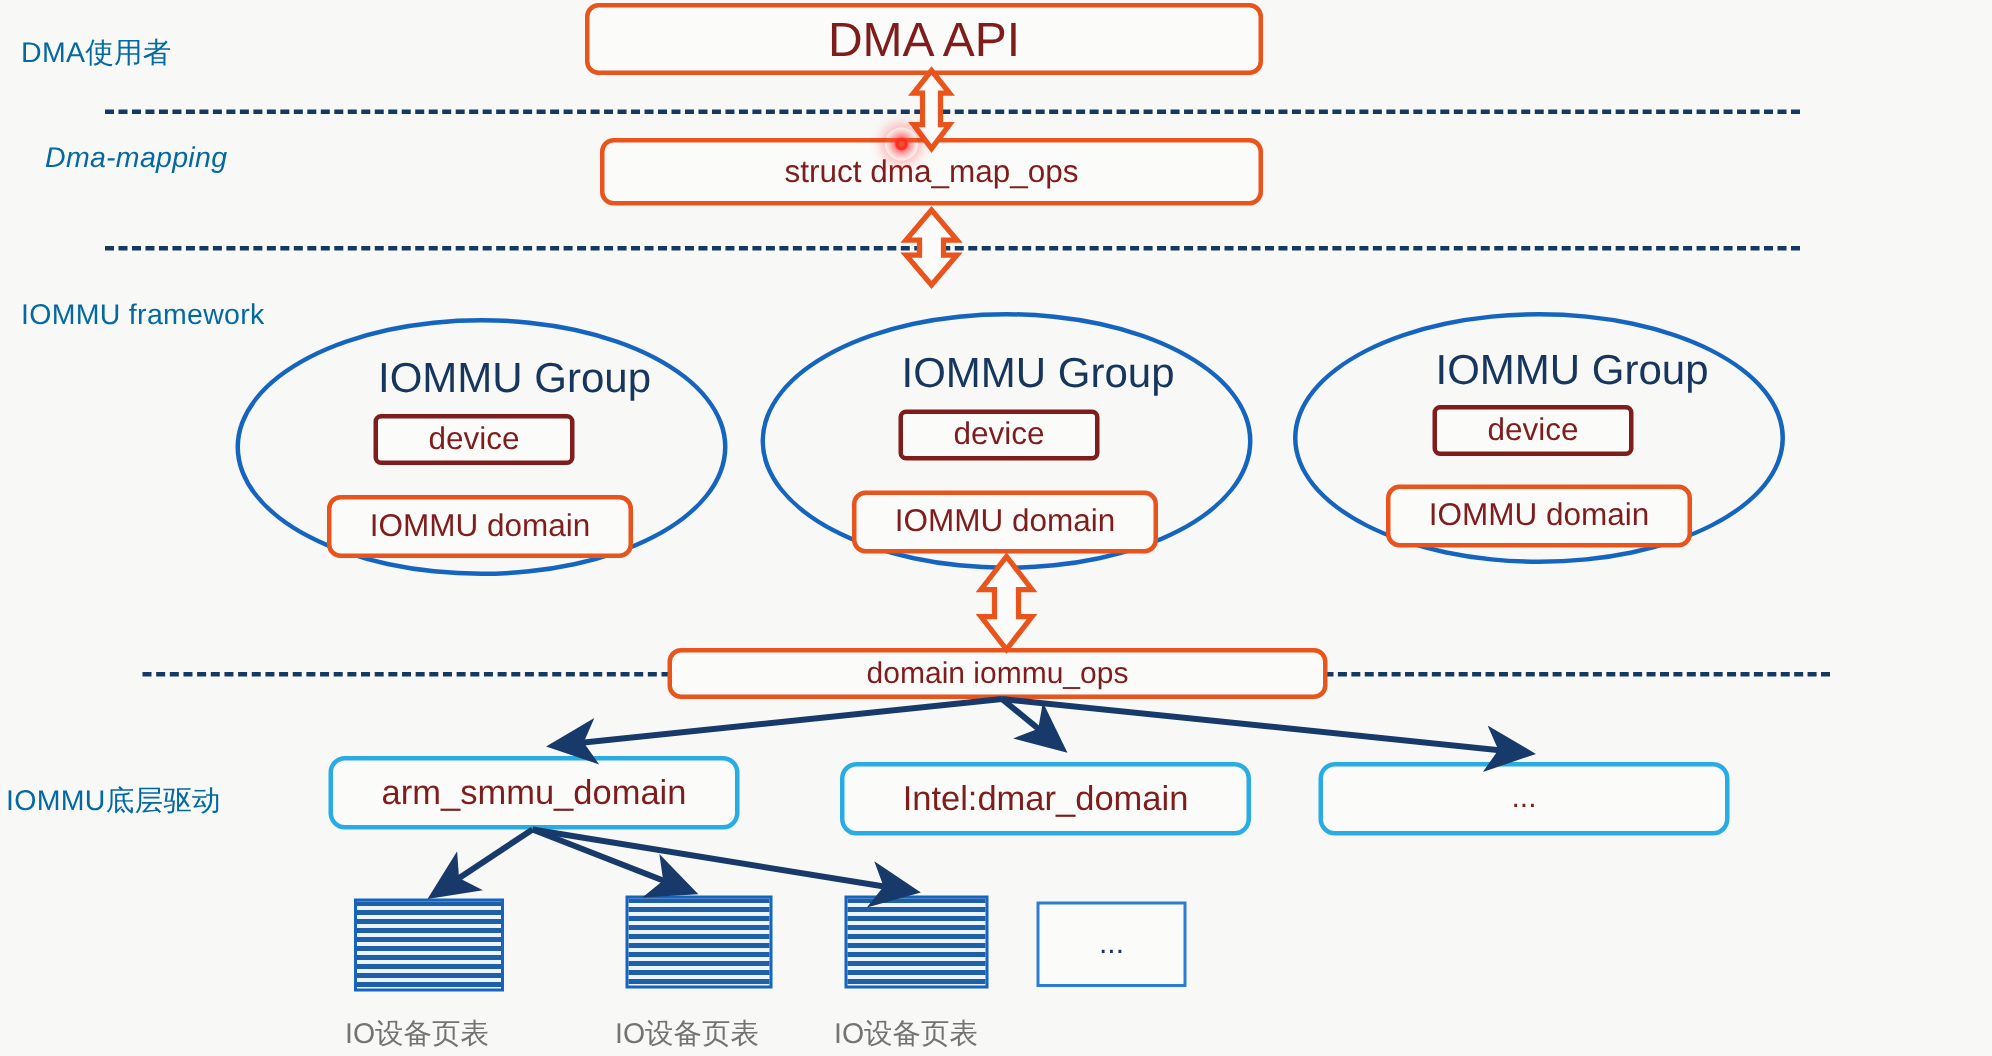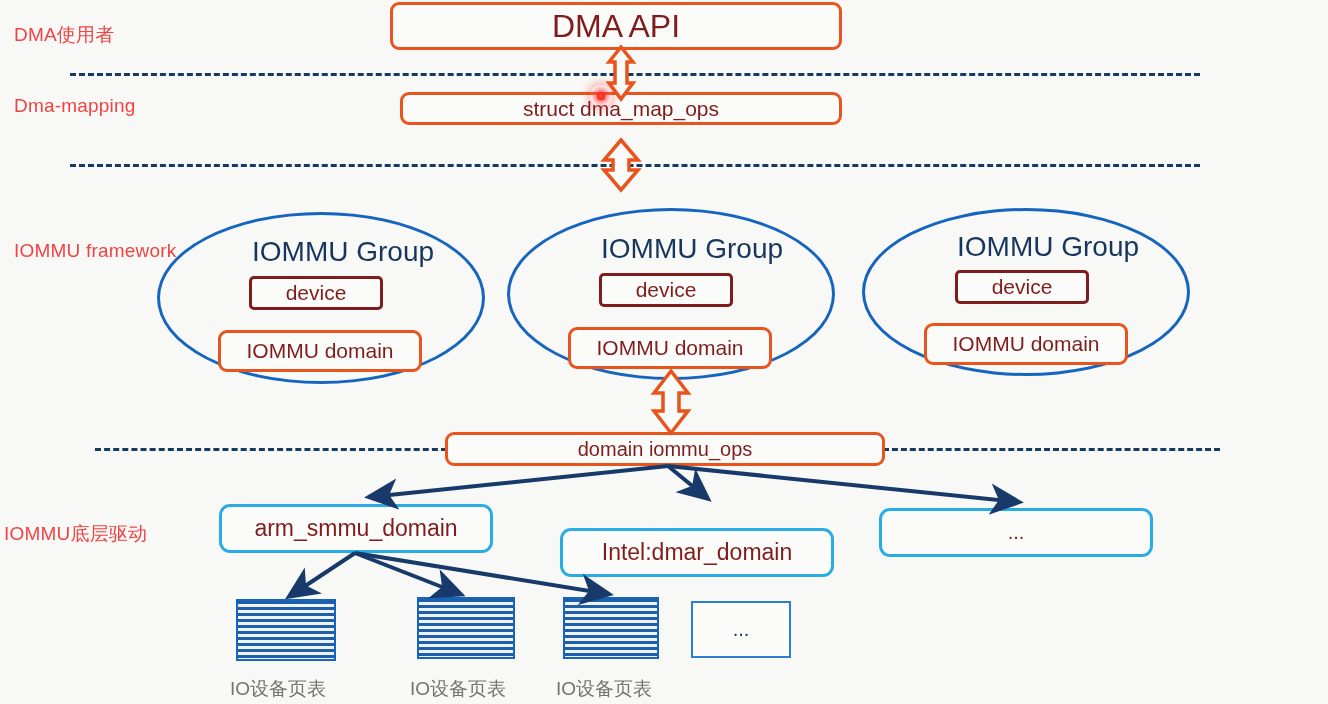--- a/index.html
+++ b/index.html
@@ -7,21 +7,21 @@
     width:1328px;height:704px;
     background:#f7f7f5;
     font-family:"Liberation Sans","DejaVu Sans",sans-serif;
     overflow:hidden;
   }
   #stage{position:relative;width:1328px;height:704px;background:#f8f8f6;}
 
   
   .layer-label{
     position:absolute;
-    color:#ef4444;
+    color:#0369a1;
     font-size:19px;
     letter-spacing:.2px;
     white-space:nowrap;
     font-family:"Liberation Sans","DejaVu Sans",sans-serif;
   }
 
   
   .dashed{
     position:absolute;
     height:0;
@@ -105,50 +105,50 @@
     background:#e8541b;
     box-shadow:inset 0 0 0 2px #ff2b2b;
   }
 </style>
 </head>
 <body>
 
 <div id="stage">
 
   <div class="layer-label" style="left: 14px; top: 22px;">DMA使用者</div>
-  <div class="layer-label" style="left: 14px; top: 95px;">Dma-mapping</div>
-  <div class="layer-label" style="left: 14px; top: 200px; margin-top: 40px;">IOMMU framework</div>
+  <div class="layer-label" style="left: 30px; top: 95px; font-style: italic;">Dma-mapping</div>
+  <div class="layer-label" style="left: 14px; top: 200px;">IOMMU framework</div>
   <div class="layer-label" style="left: 4px; top: 521px;">IOMMU底层驱动</div>
 
   <div class="dashed" style="left: 70px; top: 73px; width: 1130px;"></div>
   <div class="dashed" style="left: 70px; top: 164px; width: 1130px;"></div>
   <div class="dashed" style="left: 95px; top: 448px; width: 352px;"></div>
   <div class="dashed" style="left: 883px; top: 448px; width: 337px;"></div>
 
   <div class="rbox orange" style="left: 390px; top: 2px; width: 452px; height: 48px; font-size: 32px;">DMA API</div>
-  <div class="rbox orange" style="left: 400px; top: 92px; width: 442px; height: 33px; font-size: 21px;">struct dma_map_ops</div>
+  <div class="rbox orange" style="left: 400px; top: 92px; width: 442px; height: 45px; font-size: 21px;">struct dma_map_ops</div>
   <div class="rbox orange" style="left: 445px; top: 432px; width: 440px; height: 34px; font-size: 20px;">domain iommu_ops</div>
 
   <div class="ellipse" style="left: 157px; top: 212px; width: 328px; height: 172px;"></div>
   <div class="group-title" style="left: 252px; top: 236px;">IOMMU Group</div>
   <div class="rbox amber" style="left: 249px; top: 276px; width: 134px; height: 34px; font-size: 21px;">device</div>
   <div class="rbox orange" style="left: 218px; top: 330px; width: 204px; height: 42px; font-size: 21px;">IOMMU domain</div>
 
   <div class="ellipse" style="left: 507px; top: 208px; width: 328px; height: 172px;"></div>
   <div class="group-title" style="left: 601px; top: 233px;">IOMMU Group</div>
   <div class="rbox amber" style="left: 599px; top: 273px; width: 134px; height: 34px; font-size: 21px;">device</div>
   <div class="rbox orange" style="left: 568px; top: 327px; width: 204px; height: 42px; font-size: 21px;">IOMMU domain</div>
 
   <div class="ellipse" style="left: 862px; top: 208px; width: 328px; height: 168px;"></div>
   <div class="group-title" style="left: 957px; top: 231px;">IOMMU Group</div>
   <div class="rbox amber" style="left: 955px; top: 270px; width: 134px; height: 34px; font-size: 21px;">device</div>
   <div class="rbox orange" style="left: 924px; top: 323px; width: 204px; height: 42px; font-size: 21px;">IOMMU domain</div>
 
   <div class="rbox lblue" style="left: 219px; top: 504px; width: 274px; height: 49px; font-size: 23px;">arm_smmu_domain</div>
-  <div class="rbox lblue" style="left: 560px; top: 528px; width: 274px; height: 49px; font-size: 23px;">Intel:dmar_domain</div>
+  <div class="rbox lblue" style="left: 560px; top: 508px; width: 274px; height: 49px; font-size: 23px;">Intel:dmar_domain</div>
   <div class="rbox lblue" style="left: 879px; top: 508px; width: 274px; height: 49px; font-size: 20px;">...</div>
 
   <div class="pagetable" style="left: 236px; top: 599px; width: 100px; height: 62px;"></div>
   <div class="pagetable" style="left: 417px; top: 597px; width: 98px; height: 62px;"></div>
   <div class="pagetable" style="left: 563px; top: 597px; width: 96px; height: 62px;"></div>
   <div class="empty-pt" style="left: 691px; top: 601px; width: 100px; height: 57px;">...</div>
 
   <div class="pt-label" style="left: 230px; top: 676px;">IO设备页表</div>
   <div class="pt-label" style="left: 410px; top: 676px;">IO设备页表</div>
   <div class="pt-label" style="left: 556px; top: 676px;">IO设备页表</div>

